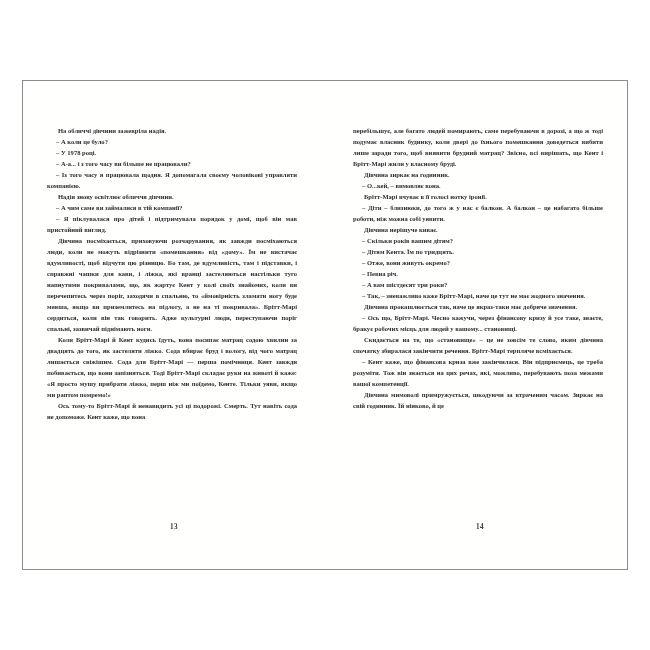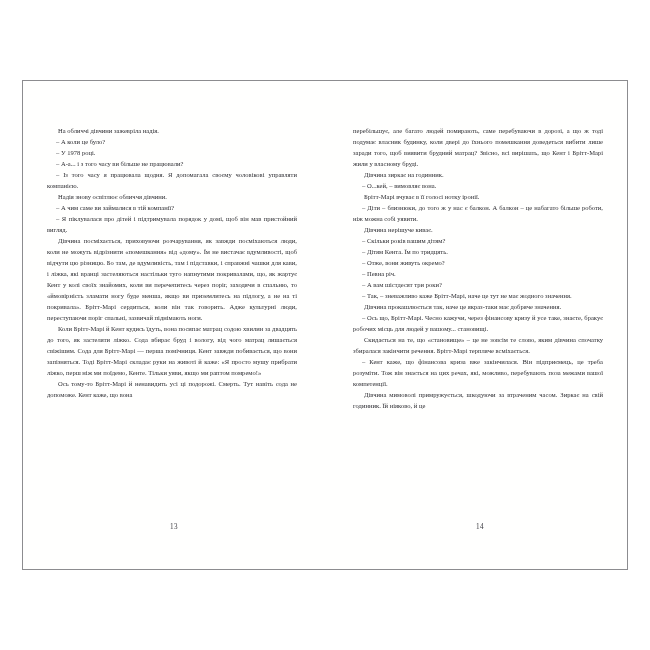--- a/index.html
+++ b/index.html
@@ -27,20 +27,21 @@
     display: flex;
     flex-direction: row;
   }
 
   .page {
     position: relative;
     width: 50%;
     height: 100%;
     box-sizing: border-box;
     background: #fffffe;
+    font-weight: bold;
   }
 
   .page-left  { padding: 44px 28px 0 24px; }
   .page-right { padding: 44px 24px 0 28px; }
 
   .textblock {
     font-size: 6.55px;
     line-height: 11.02px;
     text-align: justify;
     text-justify: inter-word;

